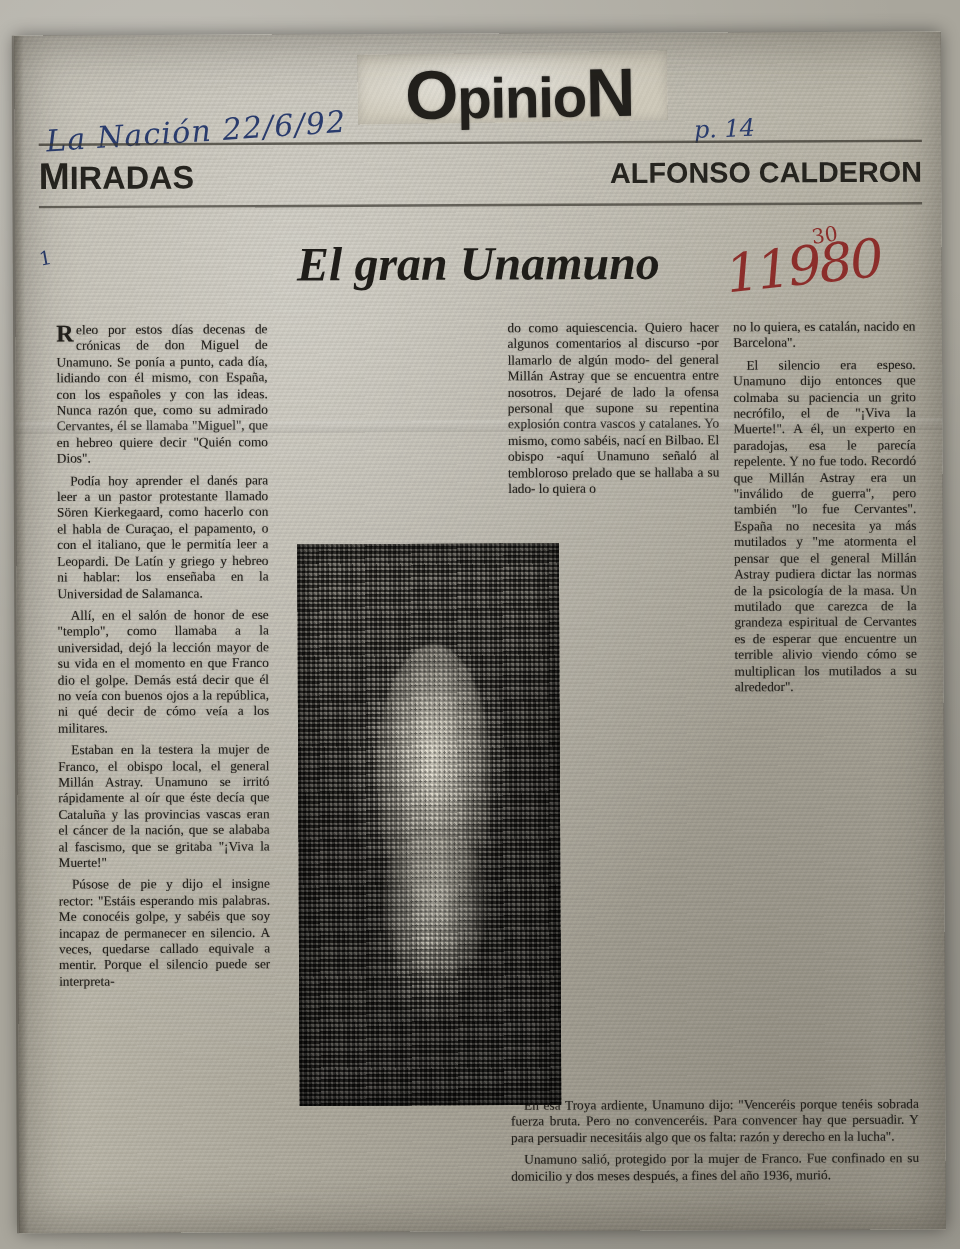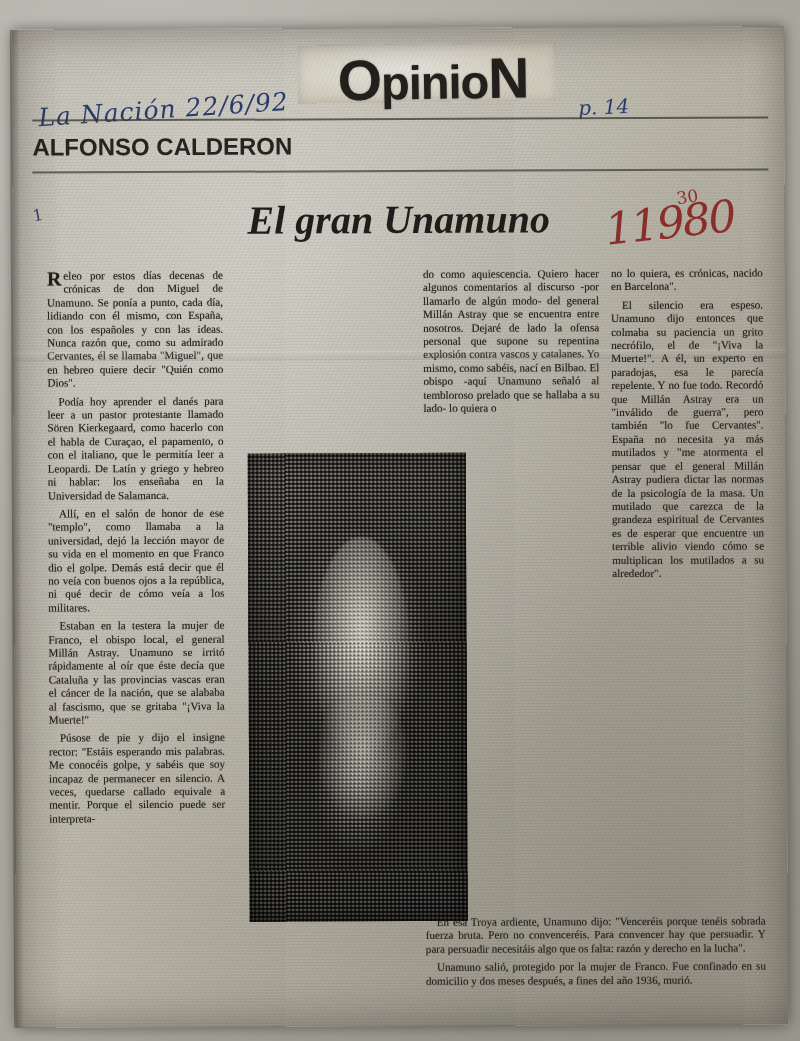--- a/index.html
+++ b/index.html
@@ -289,20 +289,21 @@
     <div class="masthead">
       <div class="masthead-strip"></div>
       <div class="opinion"><span class="cap">O</span><span>pinio</span><span class="cap">N</span></div>
       <div class="handwrite hw-source">La Nación 22/6/92</div>
       <div class="handwrite hw-page">p. 14</div>
     </div>
 
     <div class="rule-top"></div>
 
     <div class="section-row">
+      <div class="miradas"><span class="big">M</span><span>IRADAS</span></div>
       <div class="byline">ALFONSO CALDERON</div>
     </div>
 
     <div class="rule-top2"></div>
 
     <div class="headline">El gran Unamuno</div>
     <div class="hw-tick">1</div>
     <div class="hw-number-small">30</div>
     <div class="hw-number">11980</div>
 
@@ -316,21 +317,21 @@
         <p>Púsose de pie y dijo el insigne rector: "Estáis esperando mis palabras. Me conocéis golpe, y sabéis que soy incapaz de permanecer en silencio. A veces, quedarse callado equivale a mentir. Porque el silencio puede ser interpreta-</p>
       </div>
 
       <div class="col col-2"></div>
 
       <div class="col col-3">
         <p class="first">do como aquiescencia. Quiero hacer algunos comentarios al discurso -por llamarlo de algún modo- del general Millán Astray que se encuentra entre nosotros. Dejaré de lado la ofensa personal que supone su repentina explosión contra vascos y catalanes. Yo mismo, como sabéis, nací en Bilbao. El obispo -aquí Unamuno señaló al tembloroso prelado que se hallaba a su lado- lo quiera o</p>
       </div>
 
       <div class="col col-4">
-        <p class="first">no lo quiera, es crónicas, nacido en Barcelona".</p>
+        <p class="first">no lo quiera, es catalán, nacido en Barcelona".</p>
         <p>El silencio era espeso. Unamuno dijo entonces que colmaba su paciencia un grito necrófilo, el de "¡Viva la Muerte!". A él, un experto en paradojas, esa le parecía repelente. Y no fue todo. Recordó que Millán Astray era un "inválido de guerra", pero también "lo fue Cervantes". España no necesita ya más mutilados y "me atormenta el pensar que el general Millán Astray pudiera dictar las normas de la psicología de la masa. Un mutilado que carezca de la grandeza espiritual de Cervantes es de esperar que encuentre un terrible alivio viendo cómo se multiplican los mutilados a su alrededor".</p>
       </div>
 
       <div class="col" style="left:388px; top:648px; width:340px;">
         <p>En esa Troya ardiente, Unamuno dijo: "Venceréis porque tenéis sobrada fuerza bruta. Pero no convenceréis. Para convencer hay que persuadir. Y para persuadir necesitáis algo que os falta: razón y derecho en la lucha".</p>
         <p>Unamuno salió, protegido por la mujer de Franco. Fue confinado en su domicilio y dos meses después, a fines del año 1936, murió.</p>
       </div>
 
       <div class="photo">
         <div class="face"></div>

